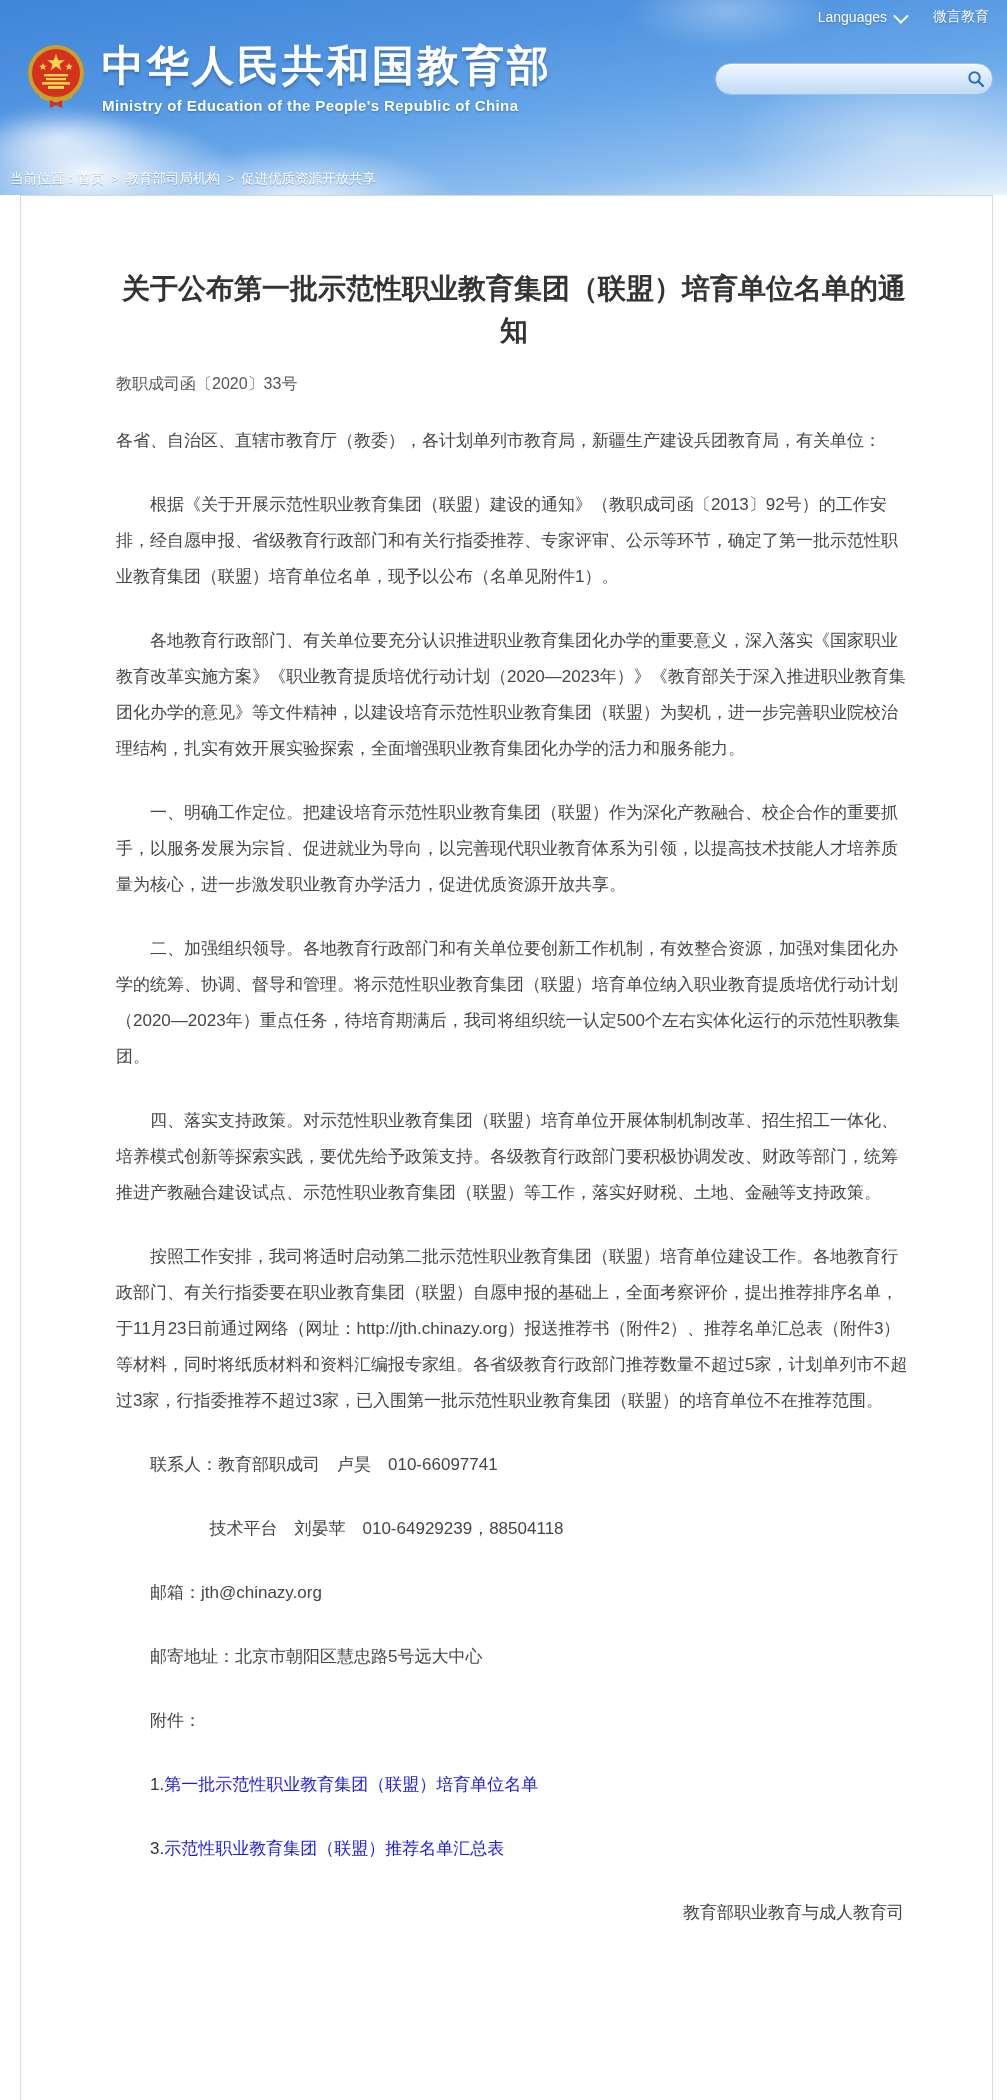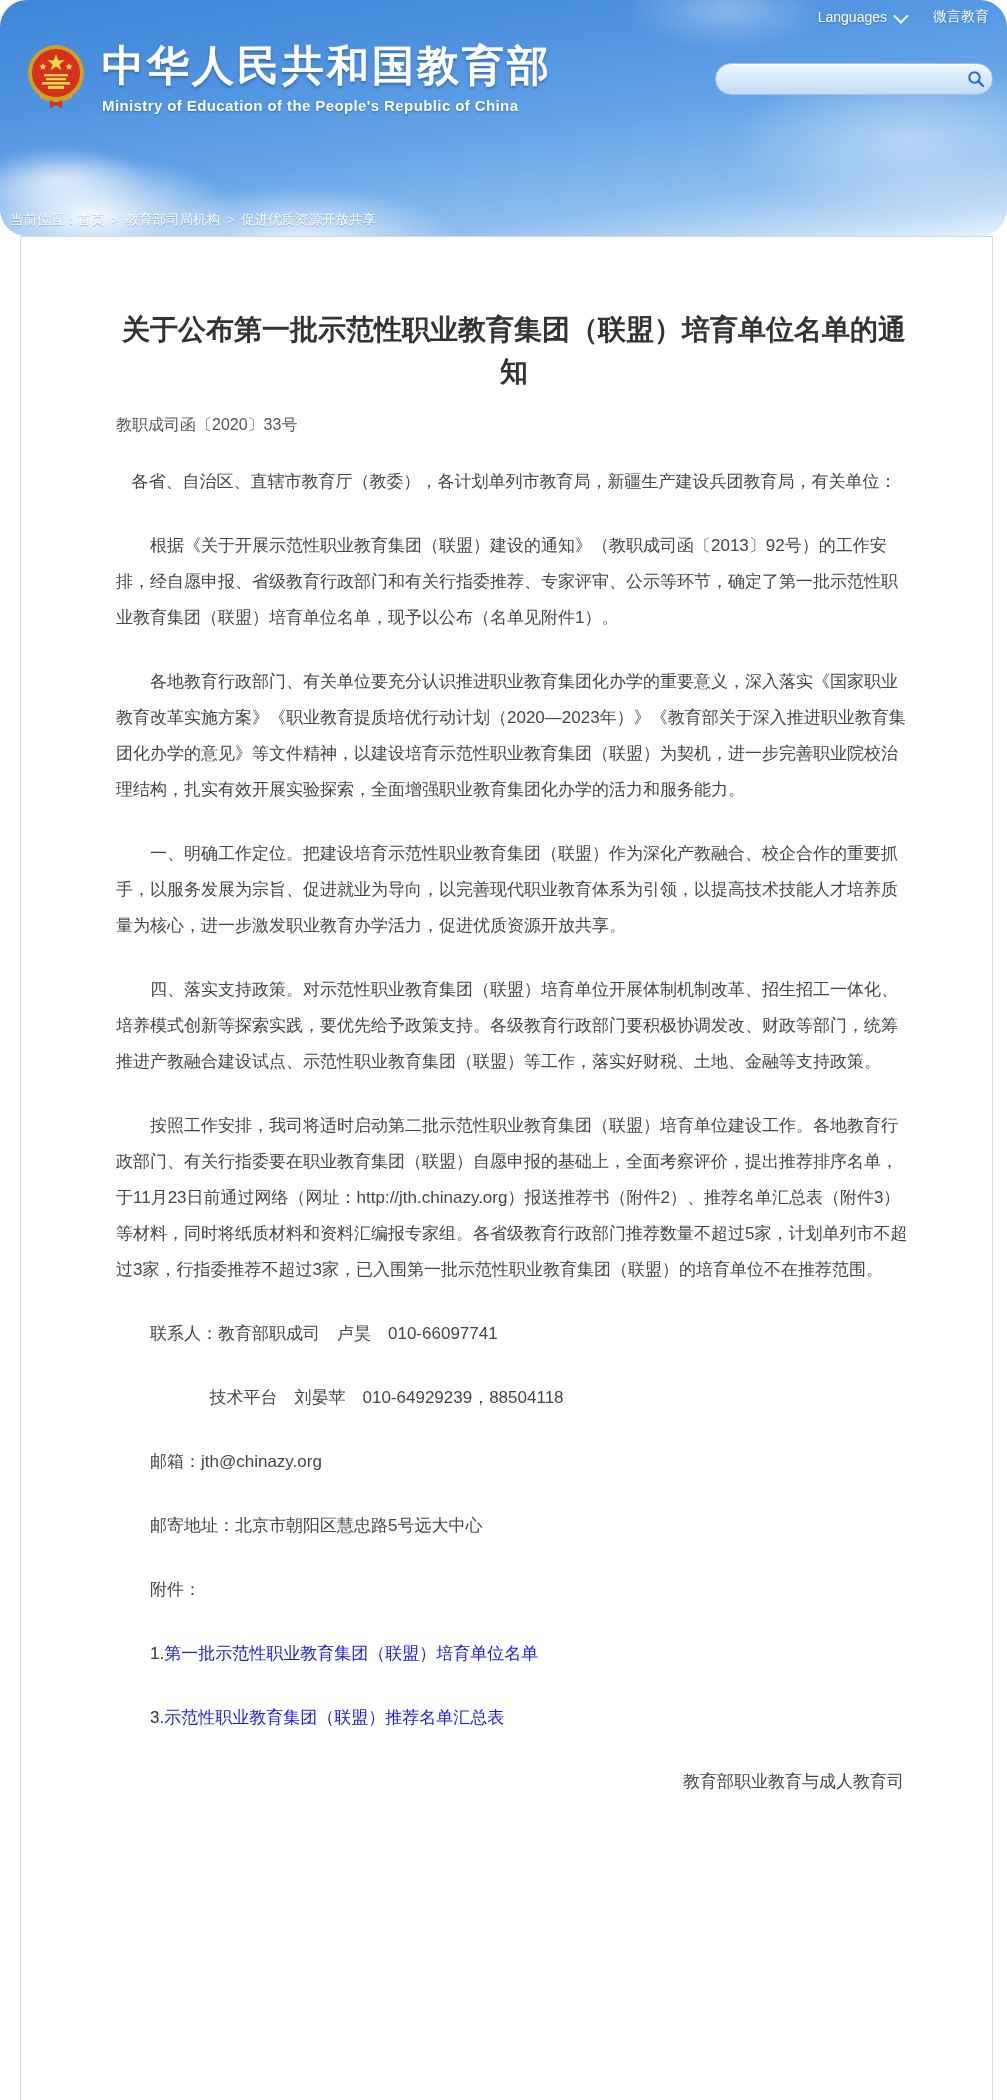--- a/index.html
+++ b/index.html
@@ -3,23 +3,22 @@
 <meta charset="utf-8">
 <style>
   html,body{margin:0;padding:0;}
   body{
     width:1007px;height:2100px;overflow:hidden;background:#fff;
     font-family:"Liberation Sans","DejaVu Sans",sans-serif;
     position:relative;
   }
   
   .header{
-    position:relative;height:236px;overflow:hidden;
+    position:relative;height:195px;overflow:hidden;
     background:linear-gradient(172deg,#3e86d8 0%,#4f93e0 30%,#65a5e8 55%,#8cbdef 78%,#c2ddf7 92%,#e8f4fd 100%);
-    border-radius:27px;
   }
   .cloud{position:absolute;border-radius:50%;
     background:radial-gradient(ellipse at center,rgba(255,255,255,.95) 0%,rgba(255,255,255,0) 70%);
     filter:blur(3px);pointer-events:none;}
   .cloud.c1{left:-60px;bottom:-40px;width:300px;height:120px;}
   .cloud.c2{left:140px;bottom:-60px;width:320px;height:110px;opacity:.85;}
   .cloud.c3{left:-30px;bottom:20px;width:180px;height:70px;opacity:.7;}
   .cloud.c4{right:-80px;top:60px;width:360px;height:160px;opacity:.45;}
   .cloud.c5{right:180px;top:-30px;width:200px;height:80px;opacity:.35;}
   .topbar{
@@ -60,21 +59,21 @@
   .crumb-sep{padding:0 7px;opacity:.85;font-size:12px;}
   
   .card{
     box-sizing:border-box;margin-left:20px;width:973px;height:1905px;background:#fff;
     border:1px solid #d9d9d9;border-bottom:none;
     padding:72px 80px 0 95px;
   }
   .doc-title{margin:0;text-align:center;font-size:28px;font-weight:bold;color:#333;line-height:1.5;}
   .doc-number{margin-top:22px;text-align:left;font-size:16px;color:#555;}
   .body-text p{font-size:17px;color:#454545;line-height:36px;margin:28px 0;}
-  p.salutation{text-indent:0;text-align:center;}
+  p.salutation{text-indent:0;}
   p.indent{text-indent:2em;}
   p.tech-indent{text-indent:5.5em;}
   p.attachment .num{color:#333;}
   p.attachment a{color:#1a1ae8;text-decoration:none;cursor:pointer;}
   p.signature{text-align:right;padding-right:8px;}
 </style>
 </head>
 <body>
 
 <div class="header">
@@ -134,20 +133,21 @@
 
 <div class="card">
   <h2 class="doc-title">关于公布第一批示范性职业教育集团（联盟）培育单位名单的通知</h2>
   <div class="doc-number">教职成司函〔2020〕33号</div>
 
   <div class="body-text">
     <p class="salutation">各省、自治区、直辖市教育厅（教委），各计划单列市教育局，新疆生产建设兵团教育局，有关单位：</p>
     <p class="indent">根据《关于开展示范性职业教育集团（联盟）建设的通知》（教职成司函〔2013〕92号）的工作安排，经自愿申报、省级教育行政部门和有关行指委推荐、专家评审、公示等环节，确定了第一批示范性职业教育集团（联盟）培育单位名单，现予以公布（名单见附件1）。</p>
     <p class="indent">各地教育行政部门、有关单位要充分认识推进职业教育集团化办学的重要意义，深入落实《国家职业教育改革实施方案》《职业教育提质培优行动计划（2020—2023年）》《教育部关于深入推进职业教育集团化办学的意见》等文件精神，以建设培育示范性职业教育集团（联盟）为契机，进一步完善职业院校治理结构，扎实有效开展实验探索，全面增强职业教育集团化办学的活力和服务能力。</p>
     <p class="indent">一、明确工作定位。把建设培育示范性职业教育集团（联盟）作为深化产教融合、校企合作的重要抓手，以服务发展为宗旨、促进就业为导向，以完善现代职业教育体系为引领，以提高技术技能人才培养质量为核心，进一步激发职业教育办学活力，促进优质资源开放共享。</p>
+    <p class="indent">二、加强组织领导。各地教育行政部门和有关单位要创新工作机制，有效整合资源，加强对集团化办学的统筹、协调、督导和管理。将示范性职业教育集团（联盟）培育单位纳入职业教育提质培优行动计划（2020—2023年）重点任务，待培育期满后，我司将组织统一认定500个左右实体化运行的示范性职教集团。</p>
     <p class="indent">四、落实支持政策。对示范性职业教育集团（联盟）培育单位开展体制机制改革、招生招工一体化、培养模式创新等探索实践，要优先给予政策支持。各级教育行政部门要积极协调发改、财政等部门，统筹推进产教融合建设试点、示范性职业教育集团（联盟）等工作，落实好财税、土地、金融等支持政策。</p>
     <p class="indent">按照工作安排，我司将适时启动第二批示范性职业教育集团（联盟）培育单位建设工作。各地教育行政部门、有关行指委要在职业教育集团（联盟）自愿申报的基础上，全面考察评价，提出推荐排序名单，于11月23日前通过网络（网址：http://jth.chinazy.org）报送推荐书（附件2）、推荐名单汇总表（附件3）等材料，同时将纸质材料和资料汇编报专家组。各省级教育行政部门推荐数量不超过5家，计划单列市不超过3家，行指委推荐不超过3家，已入围第一批示范性职业教育集团（联盟）的培育单位不在推荐范围。</p>
 
     <p class="indent">联系人：教育部职成司　卢昊　010-66097741</p>
     <p class="tech-indent">技术平台　刘晏苹　010-64929239，88504118</p>
     <p class="indent">邮箱：jth@chinazy.org</p>
     <p class="indent">邮寄地址：北京市朝阳区慧忠路5号远大中心</p>
 
     <p class="indent">附件：</p>
 

